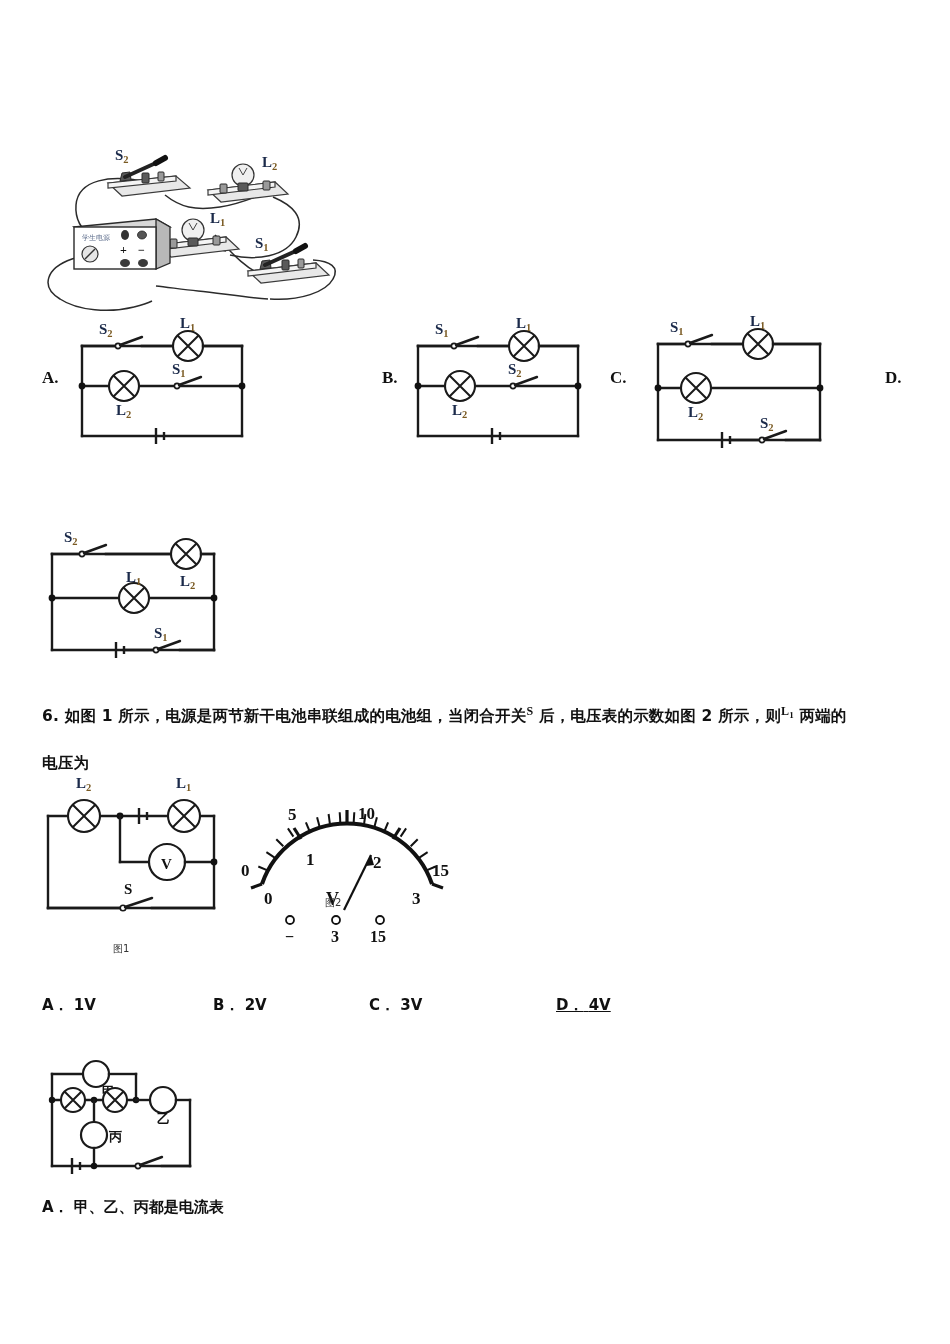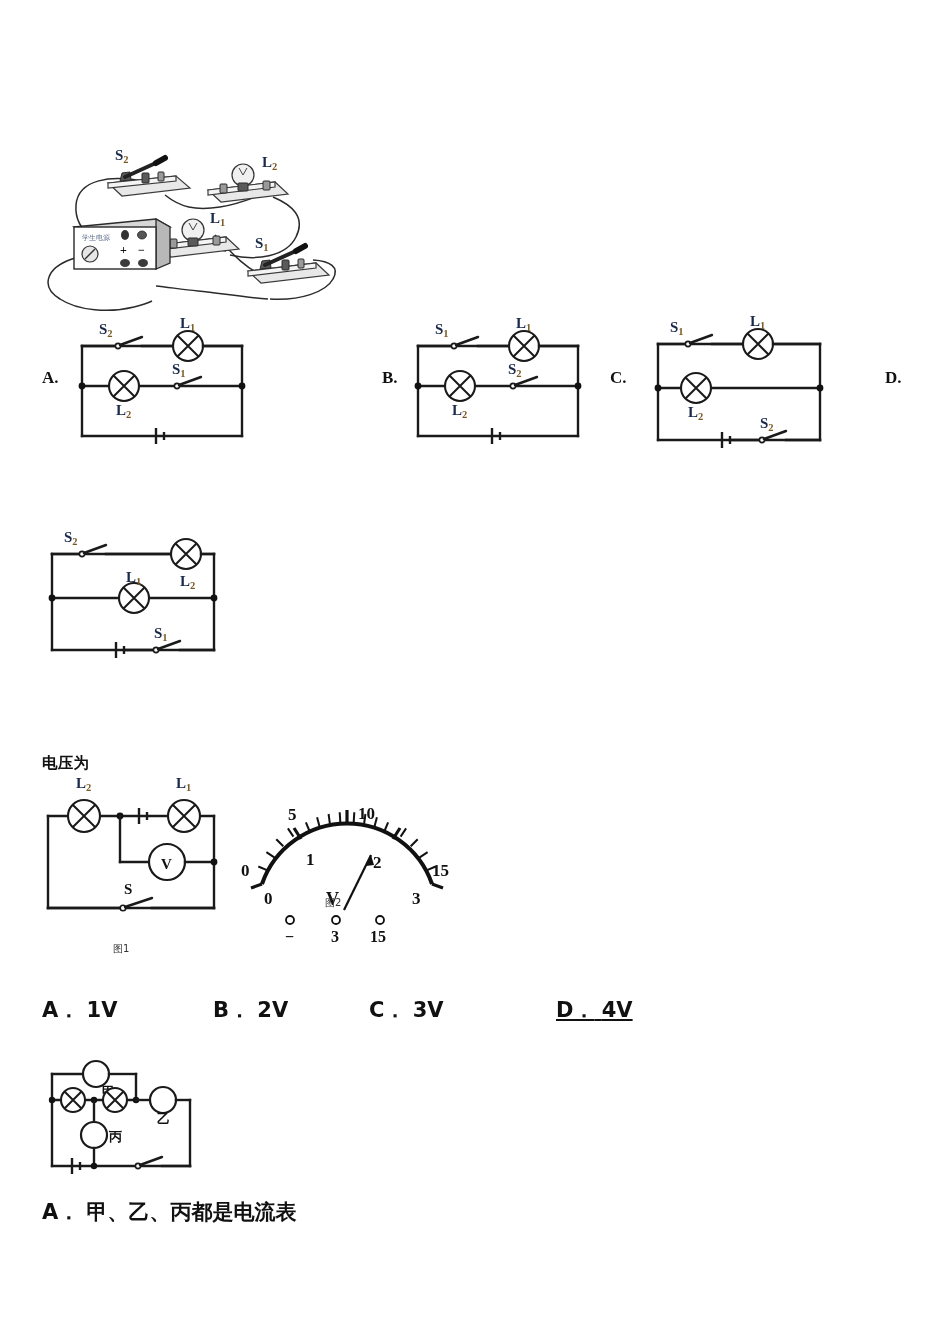--- a/index.html
+++ b/index.html
@@ -35,21 +35,21 @@
   }
   .qtext .sup {
     font-size: 12px;
     vertical-align: super;
     font-family: "Liberation Serif", serif;
     font-weight: 600;
   }
   .opt-row {
     font-family: "DejaVu Sans", "Liberation Sans", sans-serif;
     font-weight: 700;
-    font-size: 21px;
+    font-size: 15px;
     color: #111;
   }
   .caption {
     font-family: "DejaVu Sans", "Liberation Sans", sans-serif;
     font-size: 10px;
     color: #333;
   }
   .choice-label {
     font-family: "Liberation Serif", serif;
     font-weight: 700;
@@ -362,20 +362,26 @@
       <g>
         <path class="wire" d="M82,128 L112,128"></path>
         <circle class="sw-dot" cx="114" cy="128" r="2.6"></circle>
         <path class="sw-open" d="M116,127 L138,119"></path>
         <path class="wire" d="M138,128 L172,128"></path>
       </g>
       <text class="sym" x="112" y="116">S<tspan class="sub">1</tspan></text>
     </svg>
   </div>
 
+  <div class="abs qtext" style="left:42px; top:702px;">
+    <span>6.</span>
+    <span>如图 1 所示，电源是两节新干电池串联组成的电池组，当闭合开关</span><span class="sup">S</span>
+    <span>后，电压表的示数如图 2 所示，则</span><span class="sup"><span>L</span><sub style="font-size:9px">1</sub></span>
+    <span>两端的</span>
+  </div>
   <div class="abs qtext" style="left:42px; top:752px;">电压为</div>
 
   <div class="abs" style="left:32px; top:790px;">
     <svg width="215" height="155" viewBox="0 0 215 155">
 
       <path class="wire" d="M16,26 L182,26"></path>
       <path class="wire" d="M16,26 L16,118"></path>
       <path class="wire" d="M182,26 L182,118"></path>
       <path class="wire" d="M16,118 L182,118"></path>
 

